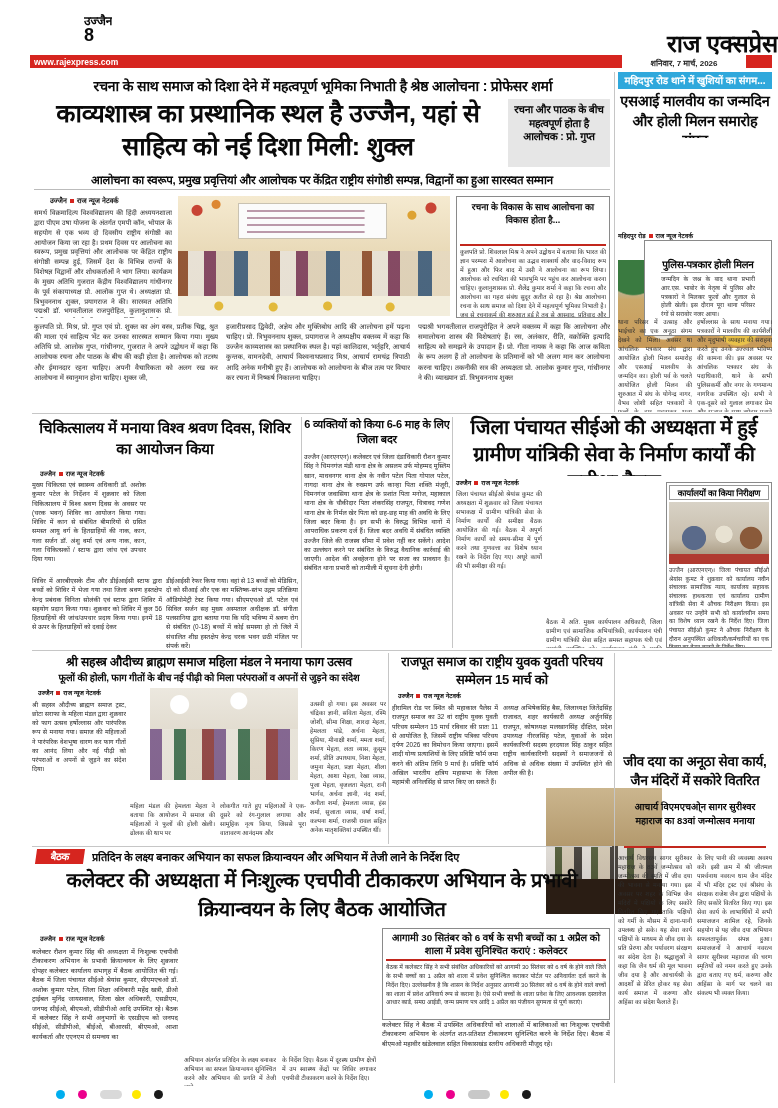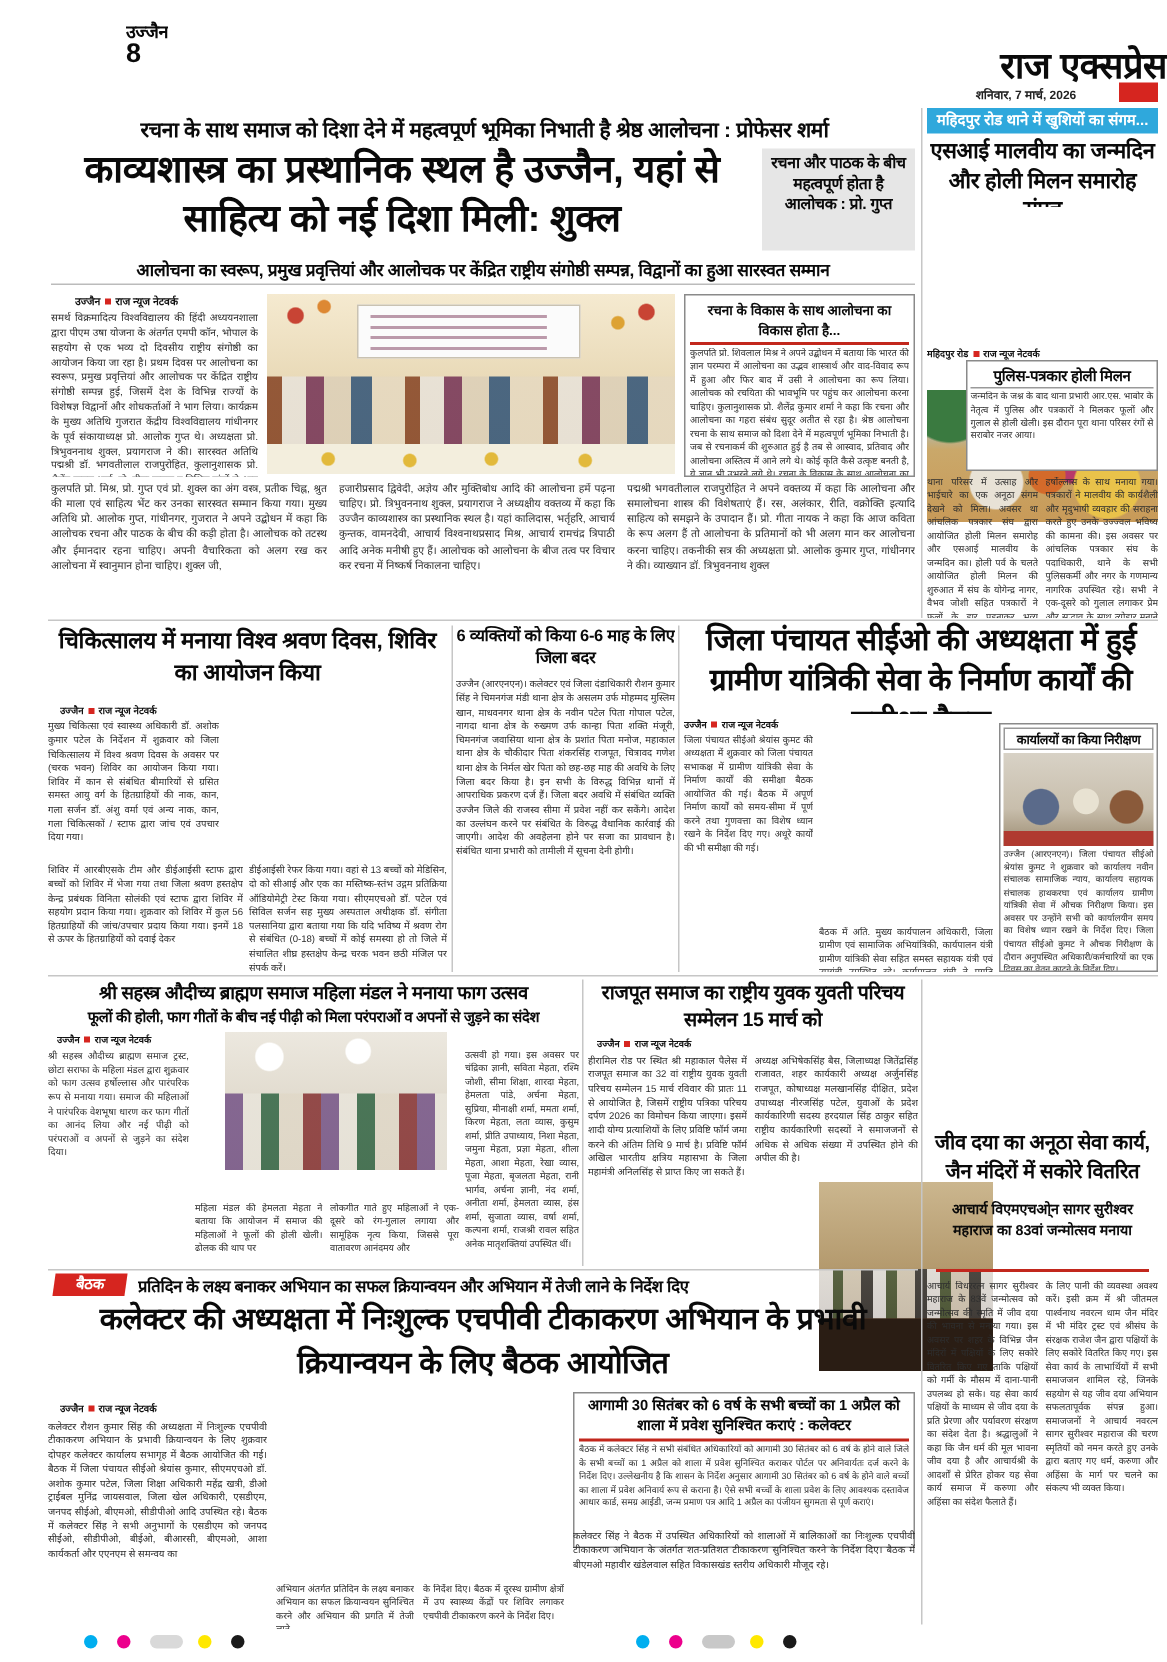--- a/index.html
+++ b/index.html
@@ -62,20 +62,23 @@
   .ph-inspect .ph-red{position:absolute;left:0;bottom:0;width:100%;height:16%;background:#b03a30}
   .dot{position:absolute;width:9px;height:9px;border-radius:50%}
 </style>
 </head>
 <body>
 
 <div class="abs" style="left:0;top:0;width:778px;height:70px">
   <div class="abs hl" style="left:84px;top:12px;font-size:12px">उज्जैन</div>
   <div class="abs hl" style="left:84px;top:25px;font-size:18px">8</div>
   <div class="abs hl ct" style="left:640px;top:26px;width:165px;font-size:24px">राज एक्सप्रेस</div>
+  <div class="abs redbar" style="left:30px;top:55px;width:592px;height:13px">
+    <span class="abs" style="left:4px;top:2px;color:#fff;font-weight:bold;font-size:8.5px">www.rajexpress.com</span>
+  </div>
   <div class="abs ct" style="left:628px;top:57px;width:112px;font-size:8px;font-weight:bold;color:#222">शनिवार, 7 मार्च, 2026</div>
   <div class="abs redbar" style="left:746px;top:55px;width:26px;height:13px"></div>
 </div>
 
 <div class="abs hl ct kick" style="left:40px;top:76px;width:566px;height:18px;font-size:14px"><span>रचना के साथ समाज को दिशा देने में महत्वपूर्ण भूमिका निभाती है श्रेष्ठ आलोचना : प्रोफेसर शर्मा</span></div>
 <div class="abs hl ct" style="left:34px;top:97px;width:468px;height:72px;font-size:25px;line-height:1.3">काव्यशास्त्र का प्रस्थानिक स्थल है उज्जैन, यहां से साहित्य को नई दिशा मिली: शुक्ल</div>
 <div class="abs hl ct graybox" style="left:508px;top:99px;width:102px;height:68px;font-size:10.5px;line-height:1.3;padding:4px 3px">रचना और पाठक के बीच महत्वपूर्ण होता है आलोचक : प्रो. गुप्त</div>
 <div class="abs hl ct" style="left:34px;top:172px;width:576px;height:18px;font-size:11.5px;border-bottom:1px solid #bbb">आलोचना का स्वरूप, प्रमुख प्रवृत्तियां और आलोचक पर केंद्रित राष्ट्रीय संगोष्ठी सम्पन्न, विद्वानों का हुआ सारस्वत सम्मान</div>
 
 <div class="abs by" style="left:50px;top:196px;width:120px">
@@ -85,37 +88,37 @@
 </div>
 <div class="abs bt" style="left:34px;top:208px;width:138px;height:110px;font-size:6.8px">समर्थ विक्रमादित्य विश्वविद्यालय की हिंदी अध्ययनशाला द्वारा पीएम उषा योजना के अंतर्गत एमपी कॉन, भोपाल के सहयोग से एक भव्य दो दिवसीय राष्ट्रीय संगोष्ठी का आयोजन किया जा रहा है। प्रथम दिवस पर आलोचना का स्वरूप, प्रमुख प्रवृत्तियां और आलोचक पर केंद्रित राष्ट्रीय संगोष्ठी सम्पन्न हुई, जिसमें देश के विभिन्न राज्यों के विशेषज्ञ विद्वानों और शोधकर्ताओं ने भाग लिया। कार्यक्रम के मुख्य अतिथि गुजरात केंद्रीय विश्वविद्यालय गांधीनगर के पूर्व संकायाध्यक्ष प्रो. आलोक गुप्त थे। अध्यक्षता प्रो. त्रिभुवननाथ शुक्ल, प्रयागराज ने की। सारस्वत अतिथि पद्मश्री डॉ. भगवतीलाल राजपुरोहित, कुलानुशासक प्रो. शैलेंद्र कुमार शर्मा, प्रो. गीता नायक व विभिन्न प्रांतों से आए शोधार्थी मंचासीन थे।</div>
 
 <div class="abs photo ph-seminar" style="left:178px;top:196px;width:272px;height:120px">
   <div class="ph-banner"></div>
   <div class="ph-people"></div>
   <div class="ph-table"></div>
 </div>
 
 <div class="abs box" style="left:456px;top:196px;width:154px;height:122px;padding:3px">
-  <div class="boxtitle" style="font-size:9px;padding-bottom:2px;margin-bottom:2px">रचना के विकास के साथ आलोचना का विकास होता है...</div>
+  <div class="boxtitle" style="font-size:9px;padding-bottom:18px;margin-bottom:2px">रचना के विकास के साथ आलोचना का विकास होता है...</div>
   <div class="bt" style="font-size:6.2px;height:100px;overflow:hidden">कुलपति प्रो. शिवलाल मिश्र ने अपने उद्बोधन में बताया कि भारत की ज्ञान परम्परा में आलोचना का उद्भव शास्त्रार्थ और वाद-विवाद रूप में हुआ और फिर बाद में उसी ने आलोचना का रूप लिया। आलोचक को रचयिता की भावभूमि पर पहुंच कर आलोचना करना चाहिए। कुलानुशासक प्रो. शैलेंद्र कुमार शर्मा ने कहा कि रचना और आलोचना का गहरा संबंध सुदूर अतीत से रहा है। श्रेष्ठ आलोचना रचना के साथ समाज को दिशा देने में महत्वपूर्ण भूमिका निभाती है। जब से रचनाकर्म की शुरुआत हुई है तब से आस्वाद, प्रतिवाद और आलोचना अस्तित्व में आने लगे थे। कोई कृति कैसे उत्कृष्ट बनती है, ये ज्ञान भी उभरने लगे थे। रचना के विकास के साथ आलोचना का विकास होता है। आज रचना और आलोचना के सामने संकट गहराने लगे हैं, ऐसे में आलोचना पर मंथन की जरूरत है।</div>
 </div>
 
 <div class="abs bt" style="left:34px;top:322px;width:184px;height:88px;font-size:7px">कुलपति प्रो. मिश्र, प्रो. गुप्त एवं प्रो. शुक्ल का अंग वस्त्र, प्रतीक चिह्न, श्रुत की माला एवं साहित्य भेंट कर उनका सारस्वत सम्मान किया गया। मुख्य अतिथि प्रो. आलोक गुप्त, गांधीनगर, गुजरात ने अपने उद्बोधन में कहा कि आलोचक रचना और पाठक के बीच की कड़ी होता है। आलोचक को तटस्थ और ईमानदार रहना चाहिए। अपनी वैचारिकता को अलग रख कर आलोचना में स्वानुमान होना चाहिए। शुक्ल जी,</div>
 <div class="abs bt" style="left:226px;top:322px;width:184px;height:88px;font-size:7px">हजारीप्रसाद द्विवेदी, अज्ञेय और मुक्तिबोध आदि की आलोचना हमें पढ़ना चाहिए। प्रो. त्रिभुवननाथ शुक्ल, प्रयागराज ने अध्यक्षीय वक्तव्य में कहा कि उज्जैन काव्यशास्त्र का प्रस्थानिक स्थल है। यहां कालिदास, भर्तृहरि, आचार्य कुन्तक, वामनदेवी, आचार्य विश्वनाथप्रसाद मिश्र, आचार्य रामचंद्र त्रिपाठी आदि अनेक मनीषी हुए हैं। आलोचक को आलोचना के बीज तत्व पर विचार कर रचना में निष्कर्ष निकालना चाहिए।</div>
 <div class="abs bt" style="left:418px;top:322px;width:192px;height:88px;font-size:7px">पद्मश्री भगवतीलाल राजपुरोहित ने अपने वक्तव्य में कहा कि आलोचना और समालोचना शास्त्र की विशेषताएं हैं। रस, अलंकार, रीति, वक्रोक्ति इत्यादि साहित्य को समझने के उपादान हैं। प्रो. गीता नायक ने कहा कि आज कविता के रूप अलग हैं तो आलोचना के प्रतिमानों को भी अलग मान कर आलोचना करना चाहिए। तकनीकी सत्र की अध्यक्षता प्रो. आलोक कुमार गुप्त, गांधीनगर ने की। व्याख्यान डॉ. त्रिभुवननाथ शुक्ल</div>
 
 <div class="abs bluebar ct" style="left:618px;top:72px;width:154px;height:17px;font-size:10px;line-height:17px">महिदपुर रोड थाने में खुशियों का संगम...</div>
 <div class="abs hl ct" style="left:618px;top:92px;width:154px;height:46px;font-size:14.5px;line-height:1.35">एसआई मालवीय का जन्मदिन और होली मिलन समारोह संपन्न</div>
 <div class="abs photo ph-holi" style="left:618px;top:140px;width:154px;height:88px"></div>
 <div class="abs by" style="left:618px;top:231px;width:154px;font-size:6.3px">
   <span>महिदपुर रोड</span>
   <span class="sq"></span>
   <span>राज न्यूज नेटवर्क</span>
 </div>
-<div class="abs box" style="left:644px;top:240px;width:128px;height:74px;padding:2px">
+<div class="abs box" style="left:644px;top:240px;width:128px;height:96px;padding:16px">
   <div class="hl ct" style="font-size:10px;border-bottom:1px solid #999;padding-bottom:1px;margin-bottom:2px">पुलिस-पत्रकार होली मिलन</div>
   <div class="bt" style="font-size:6.1px;height:52px;overflow:hidden">जन्मदिन के जश्न के बाद थाना प्रभारी आर.एस. भाबोर के नेतृत्व में पुलिस और पत्रकारों ने मिलकर फूलों और गुलाल से होली खेली। इस दौरान पूरा थाना परिसर रंगों से सराबोर नजर आया।</div>
 </div>
 <div class="abs bt" style="left:618px;top:318px;width:74px;height:94px;font-size:6.2px">थाना परिसर में उत्साह और भाईचारे का एक अनूठा संगम देखने को मिला। अवसर था आंचलिक पत्रकार संघ द्वारा आयोजित होली मिलन समारोह और एसआई मालवीय के जन्मदिन का। होली पर्व के चलते आयोजित होली मिलन की शुरुआत में संघ के योगेन्द्र नागर, वैभव जोशी सहित पत्रकारों ने फूलों के हार पहनाकर भव्य स्वागत किया। इसके बाद केक काटकर जन्मदिवस</div>
 <div class="abs bt" style="left:697px;top:318px;width:75px;height:94px;font-size:6.2px">हर्षोल्लास के साथ मनाया गया। पत्रकारों ने मालवीय की कार्यशैली और मृदुभाषी व्यवहार की सराहना करते हुए उनके उज्ज्वल भविष्य की कामना की। इस अवसर पर आंचलिक पत्रकार संघ के पदाधिकारी, थाने के सभी पुलिसकर्मी और नगर के गणमान्य नागरिक उपस्थित रहे। सभी ने एक-दूसरे को गुलाल लगाकर प्रेम और सद्भाव के साथ त्योहार मनाने का संकल्प लिया।</div>
 
 <div class="vr" style="left:614px;top:72px;height:340px"></div>
 <div class="hr" style="left:32px;top:413px;width:740px"></div>
 
 <div class="abs hl ct" style="left:32px;top:417px;width:266px;height:50px;font-size:15px;line-height:1.4">चिकित्सालय में मनाया विश्व श्रवण दिवस, शिविर का आयोजन किया</div>
@@ -194,21 +197,21 @@
 <div class="abs hl ct" style="left:32px;top:866px;width:580px;height:64px;font-size:20px;line-height:1.45">कलेक्टर की अध्यक्षता में निःशुल्क एचपीवी टीकाकरण अभियान के प्रभावी क्रियान्वयन के लिए बैठक आयोजित</div>
 <div class="abs by" style="left:40px;top:934px;width:130px;font-size:6.5px">
   <span>उज्जैन</span>
   <span class="sq"></span>
   <span>राज न्यूज नेटवर्क</span>
 </div>
 <div class="abs bt" style="left:32px;top:947px;width:146px;height:138px;font-size:6.5px">कलेक्टर रौशन कुमार सिंह की अध्यक्षता में निःशुल्क एचपीवी टीकाकरण अभियान के प्रभावी क्रियान्वयन के लिए शुक्रवार दोपहर कलेक्टर कार्यालय सभागृह में बैठक आयोजित की गई। बैठक में जिला पंचायत सीईओ श्रेयांस कुमार, सीएमएचओ डॉ. अशोक कुमार पटेल, जिला शिक्षा अधिकारी महेंद्र खत्री, डीओ ट्राईबल मुनिंद्र जायसवाल, जिला खेल अधिकारी, एसडीएम, जनपद सीईओ, बीएमओ, सीडीपीओ आदि उपस्थित रहे। बैठक में कलेक्टर सिंह ने सभी अनुभागों के एसडीएम को जनपद सीईओ, सीडीपीओ, बीईओ, बीआरसी, बीएमओ, आशा कार्यकर्ता और एएनएम से समन्वय का</div>
 
 <div class="abs bt" style="left:184px;top:1056px;width:92px;height:30px;font-size:6.2px">अभियान अंतर्गत प्रतिदिन के लक्ष्य बनाकर अभियान का सफल क्रियान्वयन सुनिश्चित करने और अभियान की प्रगति में तेजी लाने</div>
 <div class="abs bt" style="left:282px;top:1056px;width:94px;height:30px;font-size:6.2px">के निर्देश दिए। बैठक में दूरस्थ ग्रामीण क्षेत्रों में उप स्वास्थ्य केंद्रों पर शिविर लगाकर एचपीवी टीकाकरण करने के निर्देश दिए।</div>
-<div class="abs box" style="left:382px;top:928px;width:228px;height:104px;padding:3px">
+<div class="abs box" style="left:382px;top:928px;width:228px;height:92px;padding:3px">
   <div class="boxtitle" style="font-size:9.8px;line-height:1.3;padding-bottom:2px;margin-bottom:2px">आगामी 30 सितंबर को 6 वर्ष के सभी बच्चों का 1 अप्रैल को शाला में प्रवेश सुनिश्चित कराएं : कलेक्टर</div>
   <div class="bt" style="font-size:6px;height:50px;overflow:hidden">बैठक में कलेक्टर सिंह ने सभी संबंधित अधिकारियों को आगामी 30 सितंबर को 6 वर्ष के होने वाले जिले के सभी बच्चों का 1 अप्रैल को शाला में प्रवेश सुनिश्चित कराकर पोर्टल पर अनिवार्यतः दर्ज करने के निर्देश दिए। उल्लेखनीय है कि शासन के निर्देश अनुसार आगामी 30 सितंबर को 6 वर्ष के होने वाले बच्चों का शाला में प्रवेश अनिवार्य रूप से कराना है। ऐसे सभी बच्चों के शाला प्रवेश के लिए आवश्यक दस्तावेज आधार कार्ड, समग्र आईडी, जन्म प्रमाण पत्र आदि 1 अप्रैल का पंजीयन सुगमता से पूर्ण कराएं।</div>
 </div>
 <div class="abs bt" style="left:382px;top:1020px;width:228px;height:66px;font-size:6.5px">कलेक्टर सिंह ने बैठक में उपस्थित अधिकारियों को शालाओं में बालिकाओं का निःशुल्क एचपीवी टीकाकरण अभियान के अंतर्गत शत-प्रतिशत टीकाकरण सुनिश्चित करने के निर्देश दिए। बैठक में बीएमओ महावीर खंडेलवाल सहित विकासखंड स्तरीय अधिकारी मौजूद रहे।</div>
 
 <div class="dot" style="left:56px;top:1090px;background:#00aeef"></div>
 <div class="dot" style="left:78px;top:1090px;background:#ec008c"></div>
 <div class="dot" style="left:100px;top:1090px;background:#d9d9d9;width:22px;border-radius:5px"></div>
 <div class="dot" style="left:132px;top:1090px;background:#ffe800"></div>
 <div class="dot" style="left:154px;top:1090px;background:#1a1a1a"></div>

